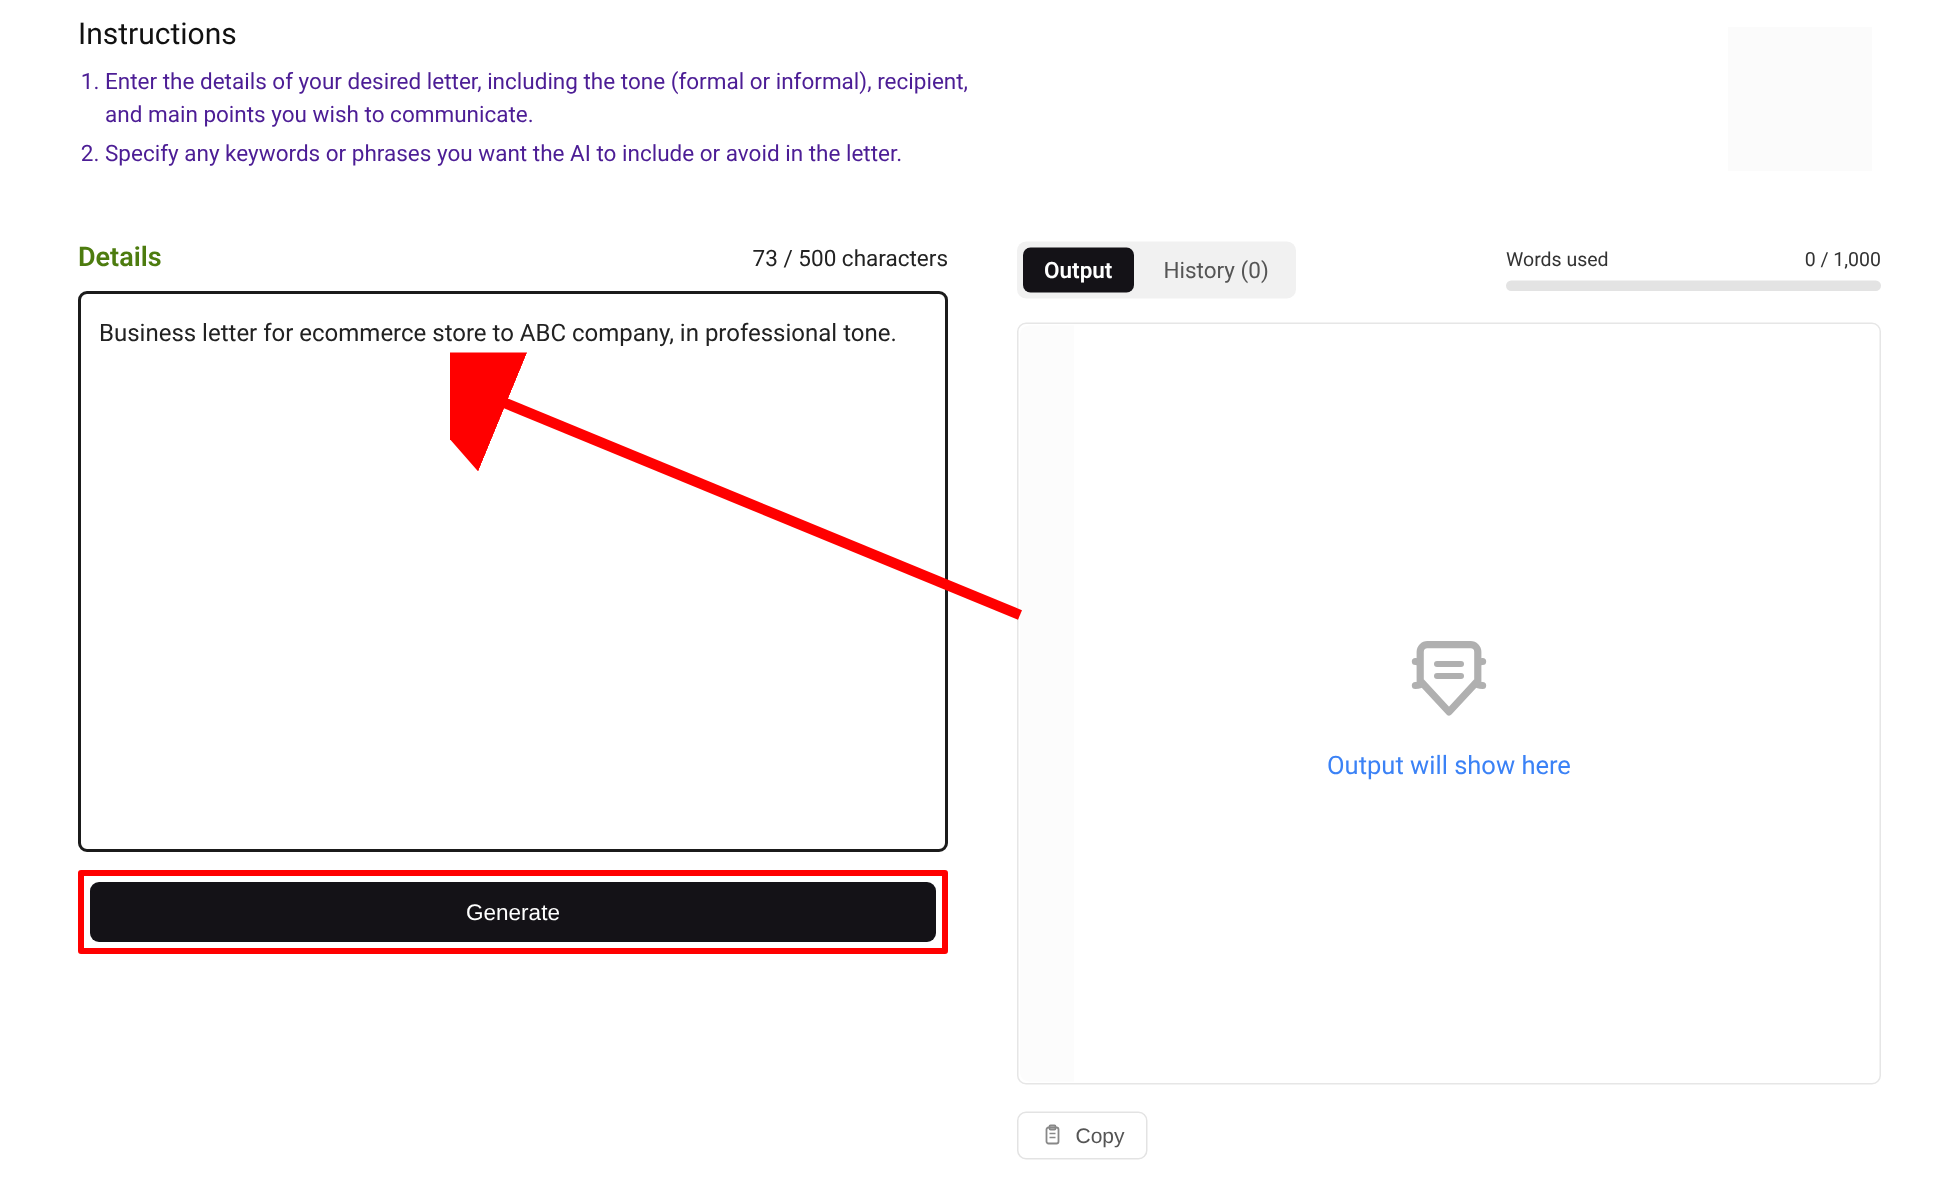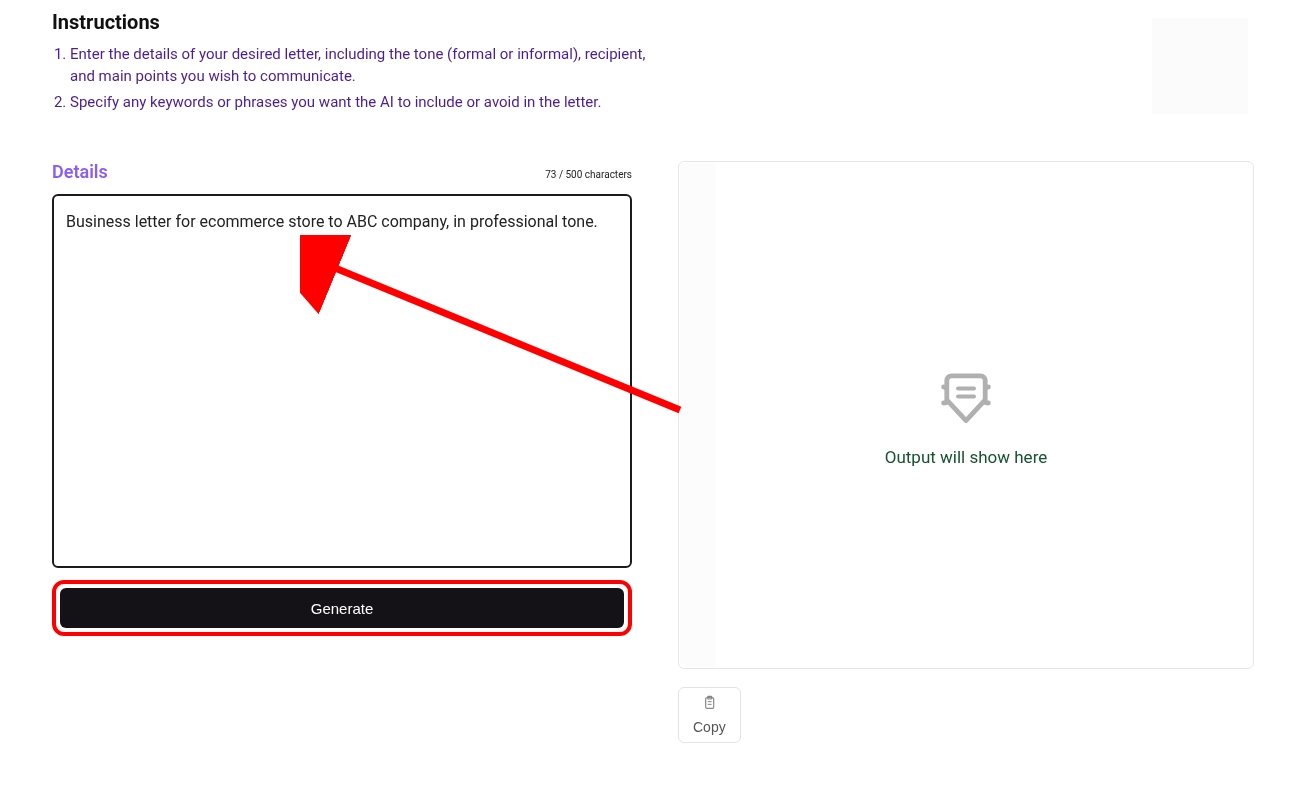--- a/index.html
+++ b/index.html
@@ -11,21 +11,21 @@
     height: 798px;
     position: relative;
   }
   .page {
     padding: 10px 52px 20px 52px;
     display: flex;
     flex-direction: column;
   }
   .instructions-title {
     font-size: 20px;
-    font-weight: 700;
+    font-weight: 400;
     color: #111;
     margin-bottom: 10px;
   }
   .instructions-list {
     list-style: decimal;
     padding-left: 18px;
     color: #4c1d95;
     font-size: 15px;
     line-height: 1.45;
     max-width: 600px;
@@ -42,43 +42,43 @@
 
   .details-header {
     display: flex;
     justify-content: space-between;
     align-items: baseline;
     margin-bottom: 12px;
   }
   .details-title {
     font-size: 18px;
     font-weight: 600;
-    color: #8b5cf6;
+    color: #4d7c0f;
   }
   .char-count {
-    font-size: 10px;
+    font-size: 15px;
     color: #222;
   }
   .details-textarea {
     width: 100%;
     height: 374px;
     border: 2px solid #1b1b1b;
     border-radius: 6px;
     padding: 14px 12px;
     font-family: inherit;
     font-size: 16px;
     line-height: 1.5;
     color: #222;
     resize: none;
     outline: none;
   }
   .generate-wrap {
     margin-top: 8px;
     border: 4px solid #ff0000;
-    border-radius: 12px;
+    border-radius: 2px;
     padding: 4px;
   }
   .generate-btn {
     width: 100%;
     height: 40px;
     background: #141217;
     color: #fff;
     border: none;
     border-radius: 6px;
     font-size: 15px;
@@ -152,37 +152,36 @@
   .output-icon {
     width: 80px;
     height: 64px;
     margin-bottom: 20px;
     display:flex;
     justify-content:center;
     align-items:center;
   }
   .output-placeholder-text {
     font-size: 17px;
-    color: #14532d;
+    color: #3b82f6;
   }
   .copy-row {
     margin-top: 18px;
   }
   .copy-btn {
     display: inline-flex;
     align-items: center;
     gap: 8px;
     border: 1px solid #e3e3e3;
     background: #fff;
     padding: 7px 14px;
     border-radius: 6px;
     font-size: 14px;
     color: #555;
     cursor: pointer;
-    flex-direction: column;
   }
   .copy-btn svg { width:16px; height:16px; }
 
   
   .arrow-overlay {
     position: absolute;
     left: 300px;
     top: 235px;
     width: 400px;
     height: 200px;
@@ -216,20 +215,33 @@
         <div class="details-title">Details</div>
         <div class="char-count">73 / 500 characters</div>
       </div>
       <textarea class="details-textarea" style="">Business letter for ecommerce store to ABC company, in professional tone.</textarea>
       <div class="generate-wrap">
         <button class="generate-btn">Generate</button>
       </div>
     </div>
 
     <div class="right-col">
+      <div class="right-header">
+        <div class="tabs">
+          <div class="tab active">Output</div>
+          <div class="tab">History (0)</div>
+        </div>
+        <div class="words-block">
+          <div class="words-row">
+            <span>Words used</span>
+            <span>0 / 1,000</span>
+          </div>
+          <div class="words-bar"></div>
+        </div>
+      </div>
 
       <div class="output-panel">
         <div class="output-inner-strip"></div>
         <div class="output-icon">
           <svg viewBox="0 0 100 80" width="80" height="64">
             <path d="M22 30 a10 10 0 0 1 0 20" fill="none" stroke="#b0b0b0" stroke-width="6" stroke-linecap="round"></path>
             <path d="M78 30 a10 10 0 0 0 0 20" fill="none" stroke="#b0b0b0" stroke-width="6" stroke-linecap="round"></path>
             <path d="M32 16 h36 a6 6 0 0 1 6 6 v24 l-24 26 -24 -26 v-24 a6 6 0 0 1 6 -6 z" fill="#fff" stroke="#b0b0b0" stroke-width="6" stroke-linejoin="round"></path>
             <line x1="40" y1="32" x2="60" y2="32" stroke="#b0b0b0" stroke-width="5" stroke-linecap="round"></line>
             <line x1="40" y1="42" x2="60" y2="42" stroke="#b0b0b0" stroke-width="5" stroke-linecap="round"></line>

